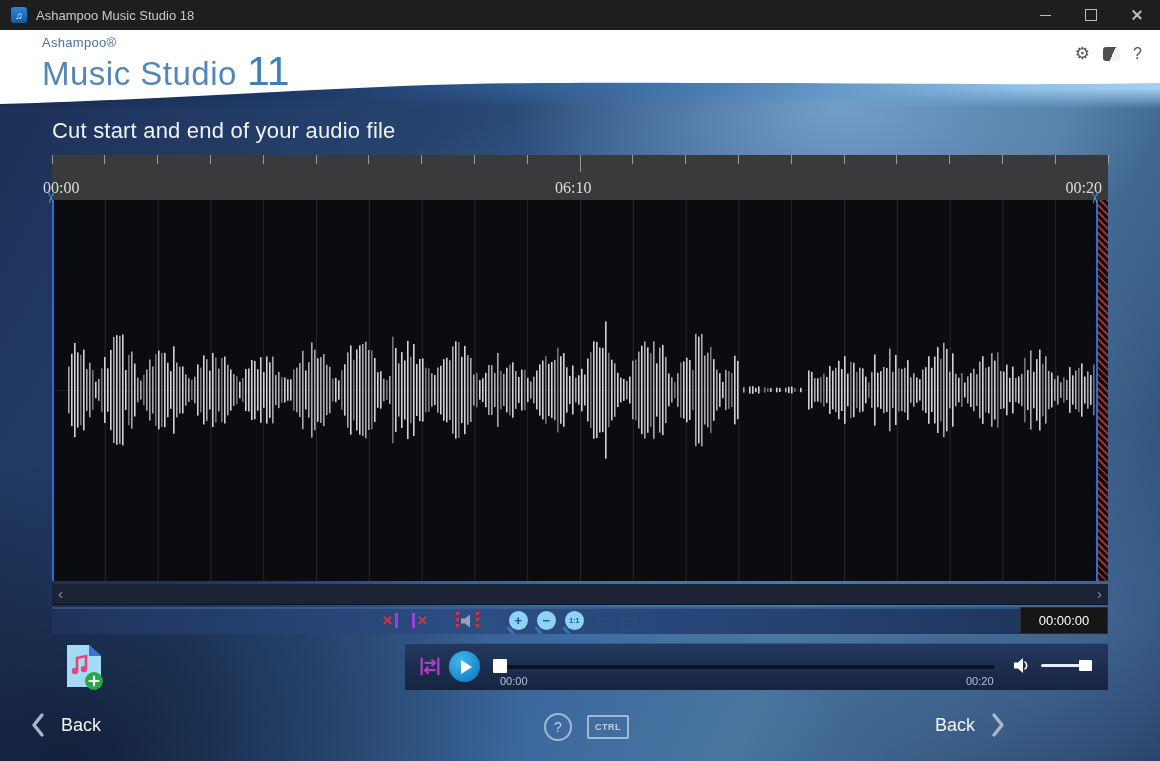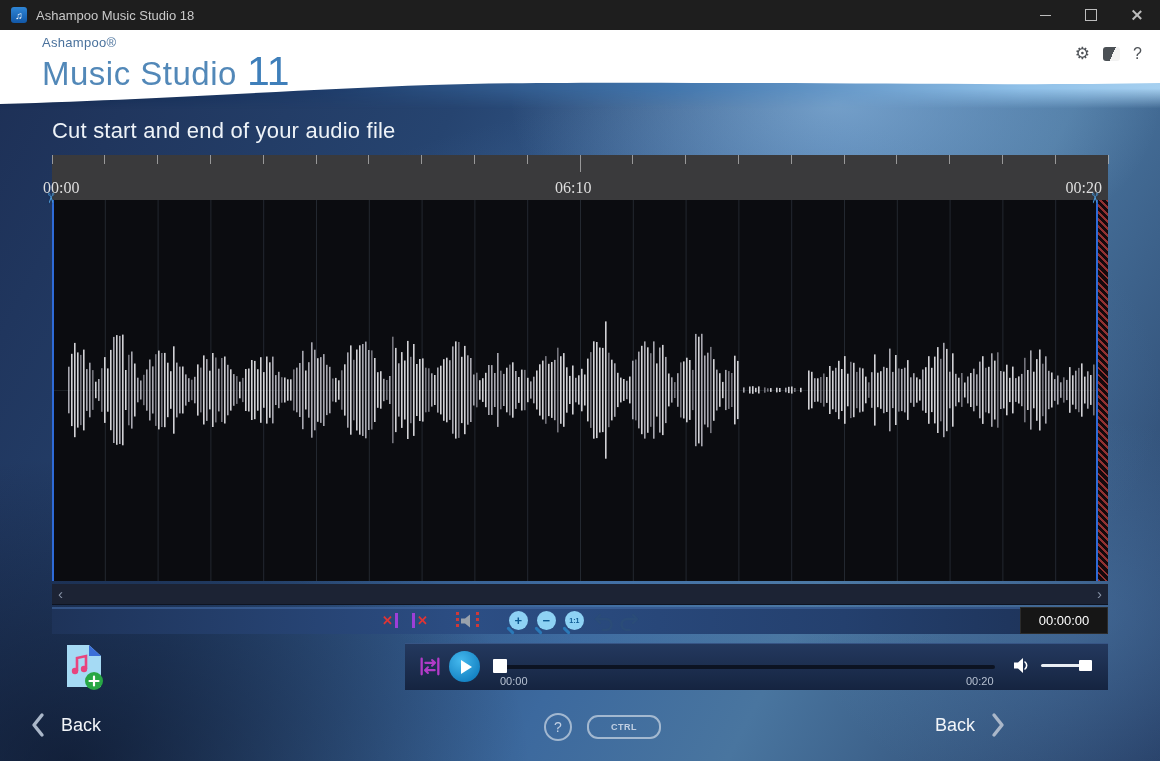--- a/index.html
+++ b/index.html
@@ -99,21 +99,21 @@
   .vol-track{position:absolute;left:636px;top:21px;width:50px;height:3px;background:#e9eef4;border-radius:2px;}
   .vol-handle{position:absolute;top:17px;width:13px;height:11px;background:#fff;border-radius:1px;}
 
   .add-ico{position:absolute;left:64px;top:613px;}
 
   .footer-back{position:absolute;left:30px;top:682px;display:flex;align-items:center;gap:15px;}
   .footer-next{position:absolute;right:26px;top:682px;display:flex;align-items:center;gap:15px;}
   .nav-label{font-size:18px;color:#f2f5f9;}
   .center-hints{position:absolute;left:544px;top:683px;display:flex;align-items:center;gap:15px;}
   .hint-help{width:24px;height:24px;border-radius:50%;border:2px solid rgba(205,216,230,.7);color:rgba(215,225,238,.85);font-size:14px;display:flex;align-items:center;justify-content:center;}
-  .hint-ctrl{height:16px;padding:2px 22px;border-radius:11px;border:2px solid rgba(205,216,230,.7);color:rgba(215,225,238,.85);font-size:9px;font-weight:bold;letter-spacing:.5px;display:flex;align-items:center;}
+  .hint-ctrl{height:16px;padding:2px 6px;border-radius:2px;border:2px solid rgba(205,216,230,.7);color:rgba(215,225,238,.85);font-size:9px;font-weight:bold;letter-spacing:.5px;display:flex;align-items:center;}
 </style>
 </head>
 <body>
 
 <div class="app">
 
   <div class="titlebar">
     <span class="app-ico">♫</span>
     <span class="tb-title">Ashampoo Music Studio 18</span>
     <div class="win-controls">

